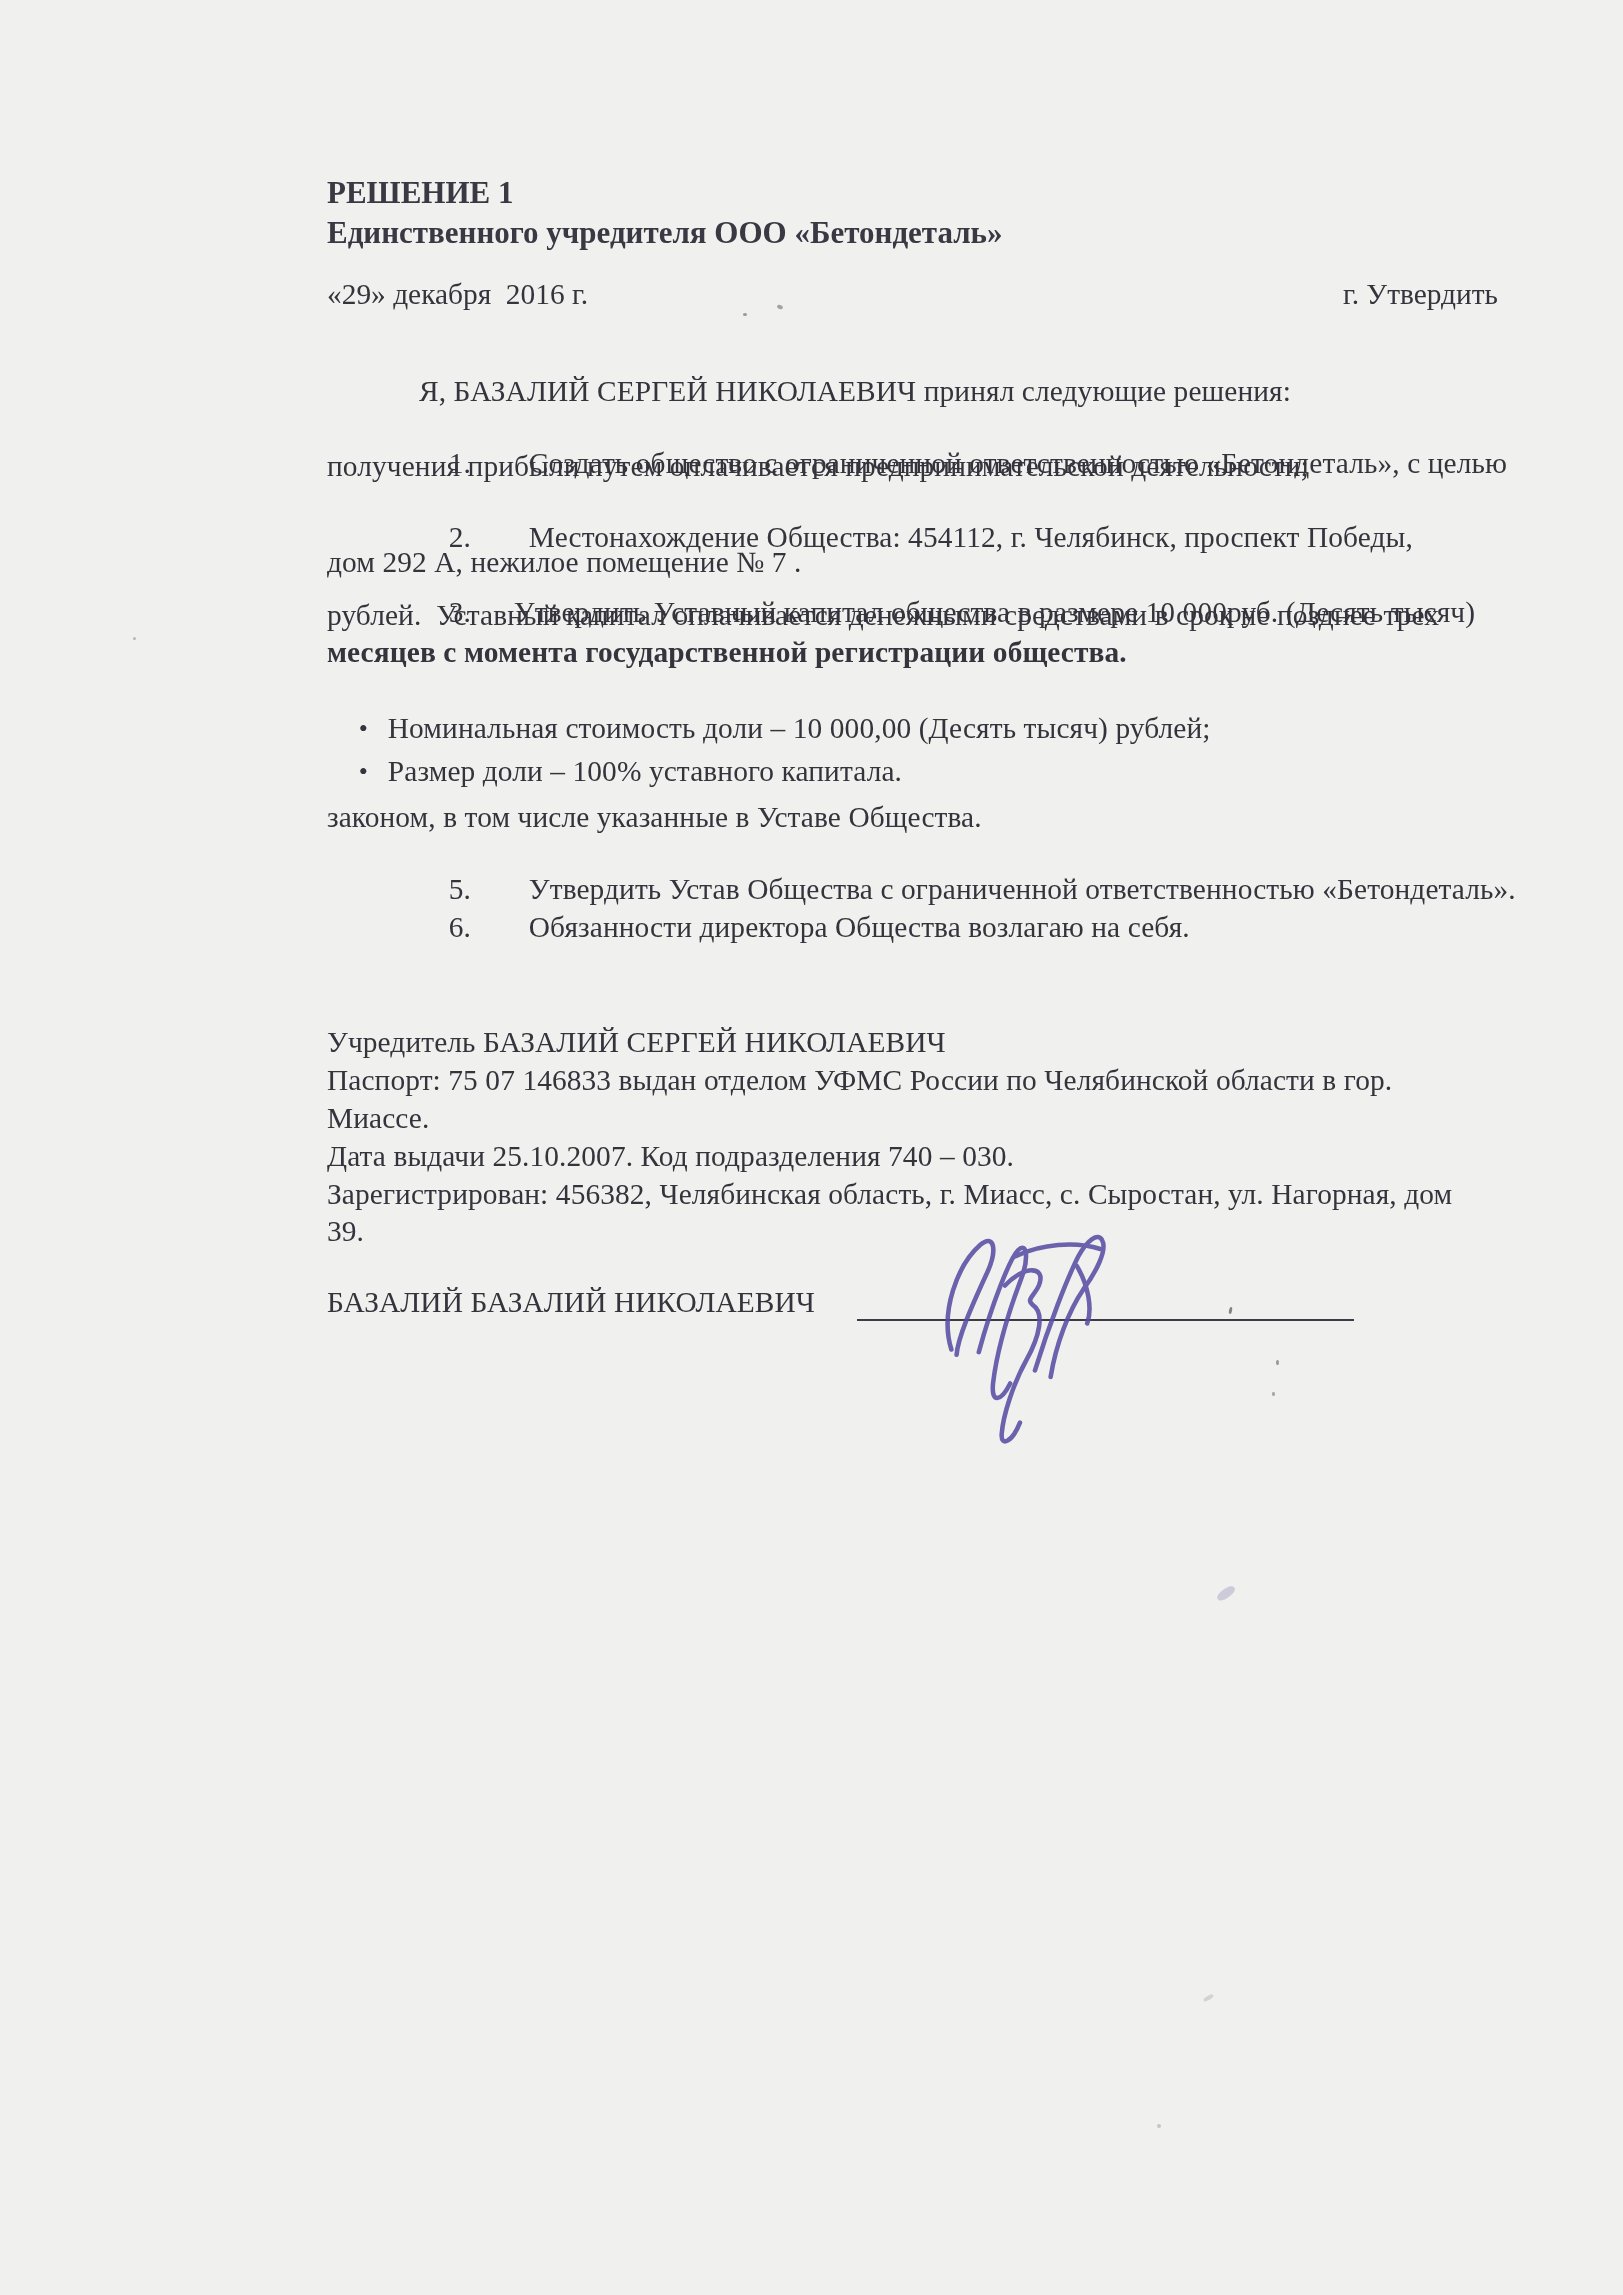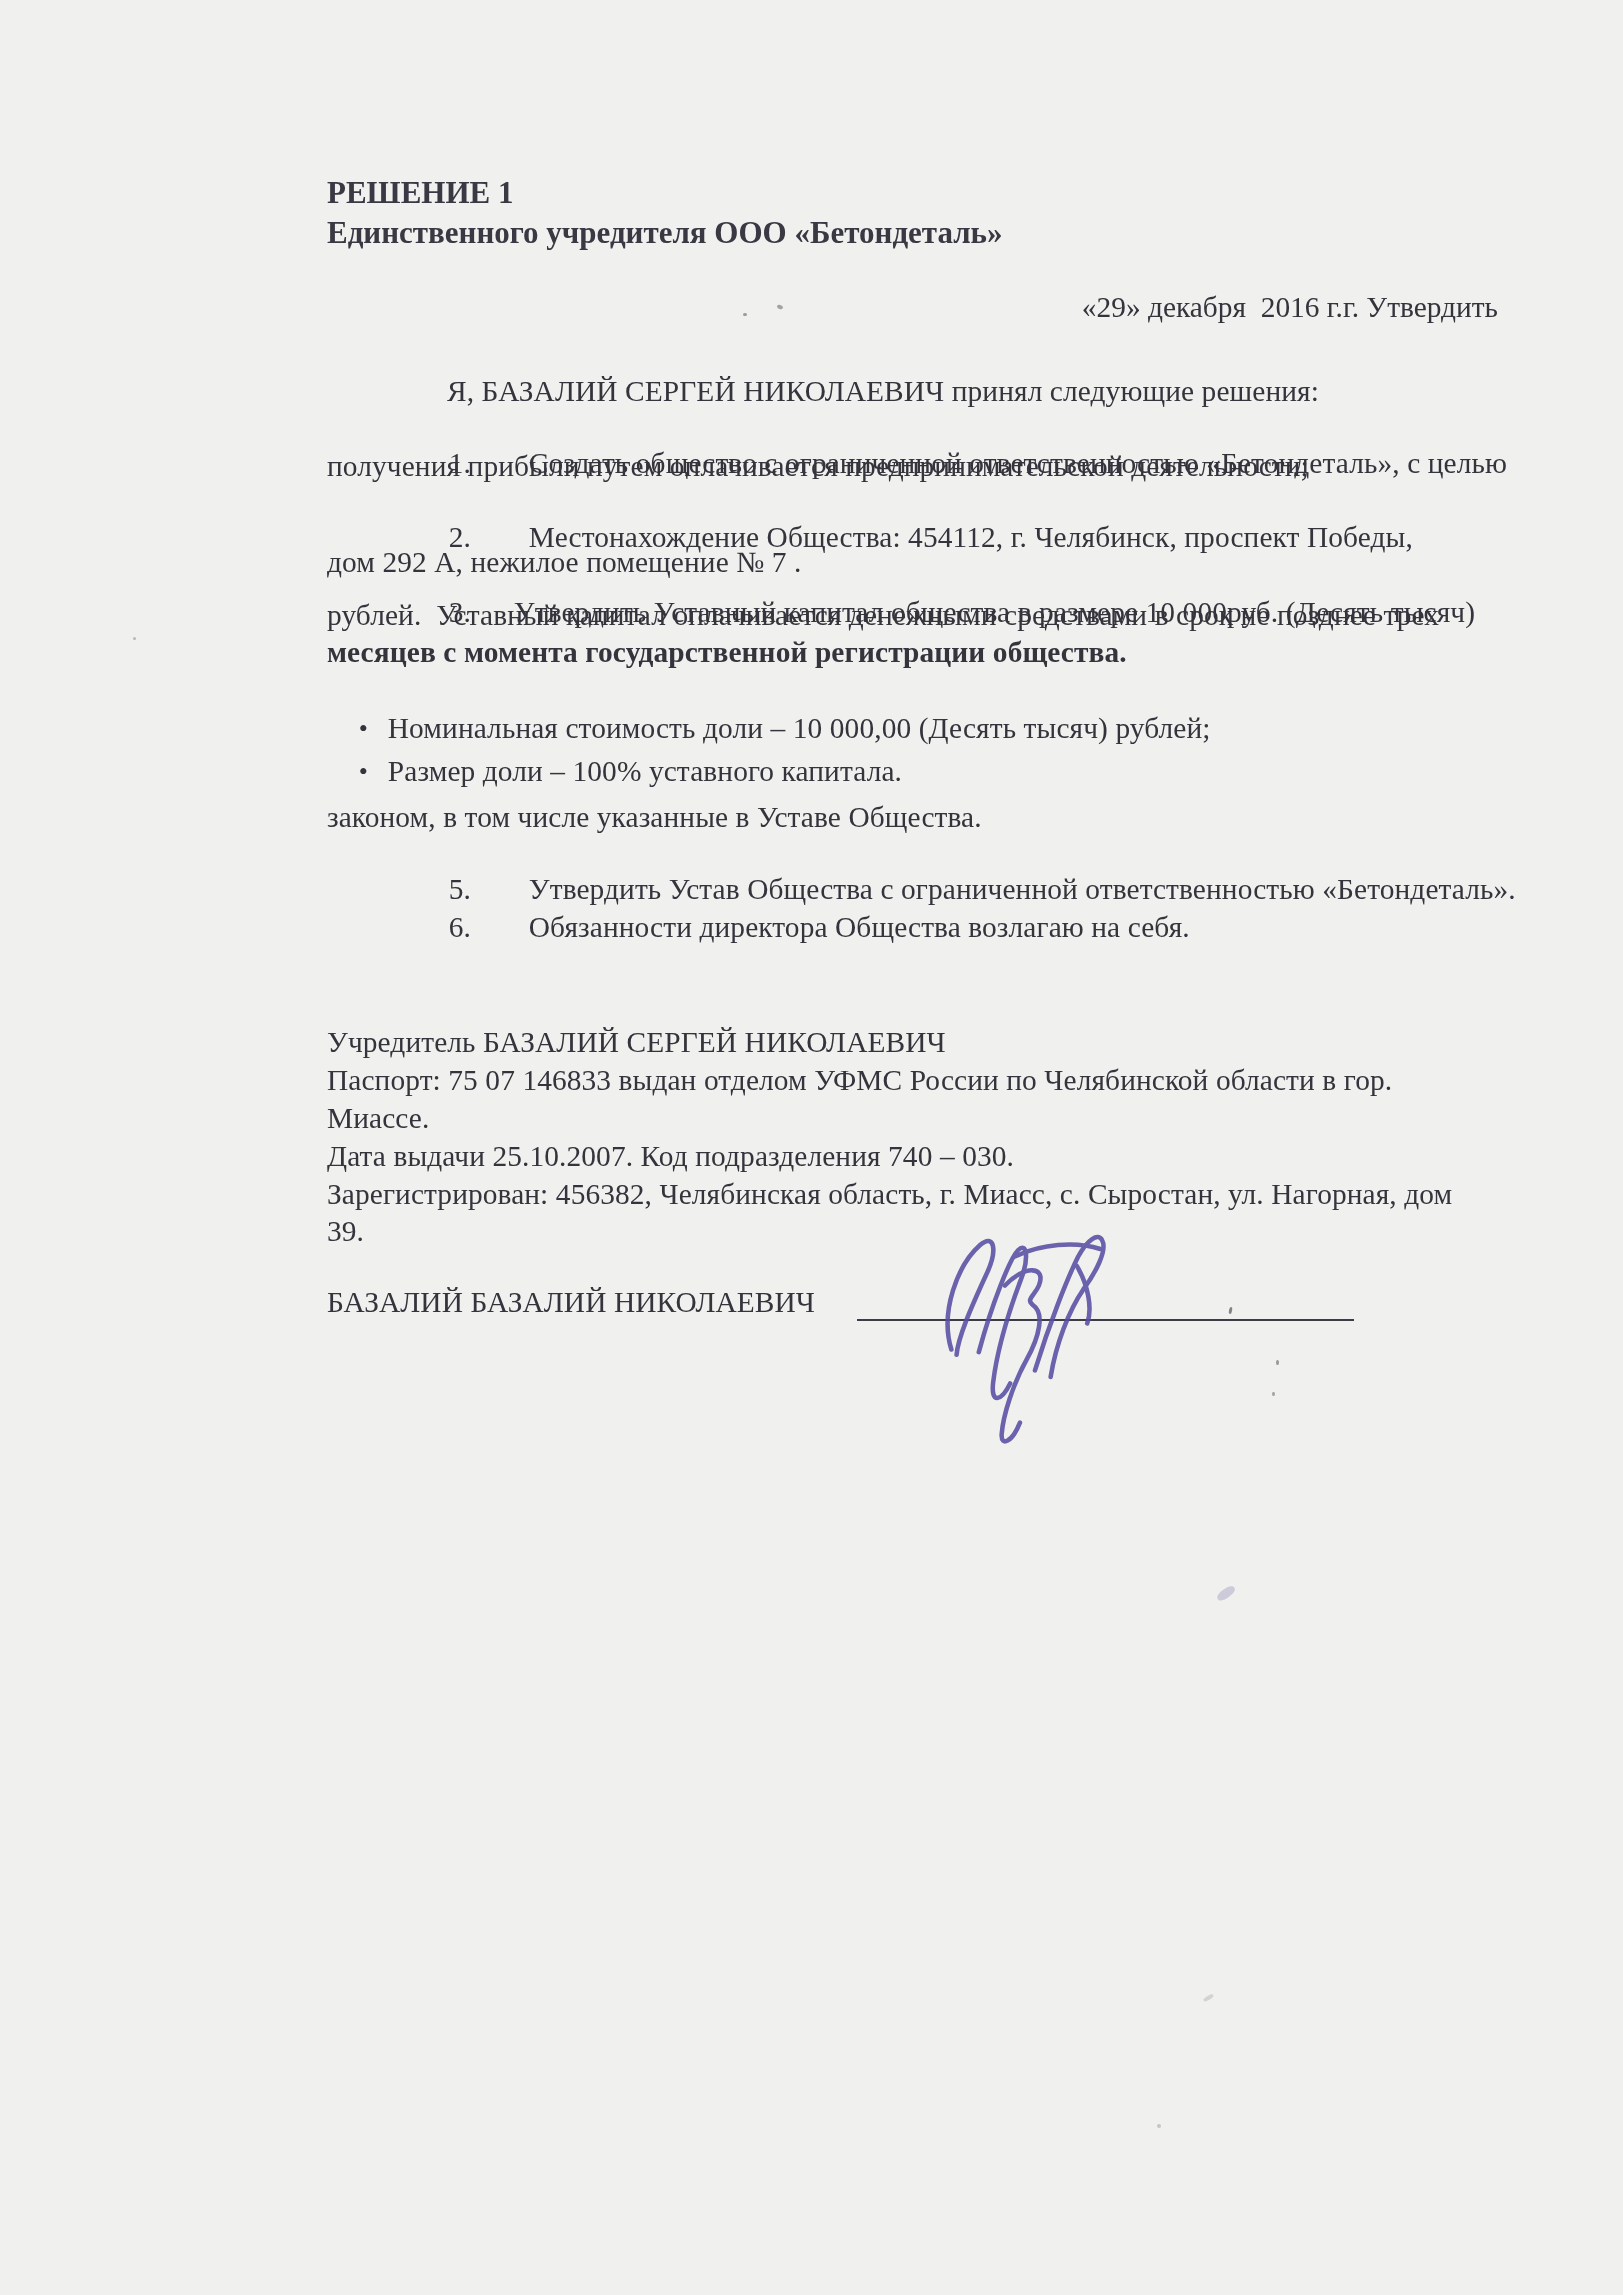--- a/index.html
+++ b/index.html
@@ -44,26 +44,26 @@
   .speck{position:absolute;border-radius:50%;}
 </style>
 </head>
 <body>
 
 <div class="page">
 
   <div class="titleblock" style="top:175px;">РЕШЕНИЕ 1</div>
   <div class="titleblock" style="top:215px;">Единственного учредителя ООО «Бетондеталь»</div>
 
-  <div class="dateline" style="top:291px;justify-content:flex-end;">
+  <div class="dateline" style="top:278px;">
     <span>«29» декабря  2016 г.</span>
     <span>г. Утвердить</span>
   </div>
 
-  <div class="line indent" style="top:374px;margin-left:28px;">Я, БАЗАЛИЙ СЕРГЕЙ НИКОЛАЕВИЧ принял следующие решения:</div>
+  <div class="line indent" style="top:374px;">Я, БАЗАЛИЙ СЕРГЕЙ НИКОЛАЕВИЧ принял следующие решения:</div>
 
   <div class="line indent" style="top:412px;">
     <span class="num">1.</span><span>Создать общество с ограниченной ответственностью «Бетондеталь», с целью</span>
   </div>
   <div class="line" style="top:449px;">получения прибыли путем оплачивается предпринимательской деятельности;</div>
 
   <div class="line indent" style="top:486px;">
     <span class="num">2.</span><span>Местонахождение Общества: 454112, г. Челябинск, проспект Победы,</span>
   </div>
   <div class="line" style="top:545px;">дом 292 А, нежилое помещение № 7 .</div>

